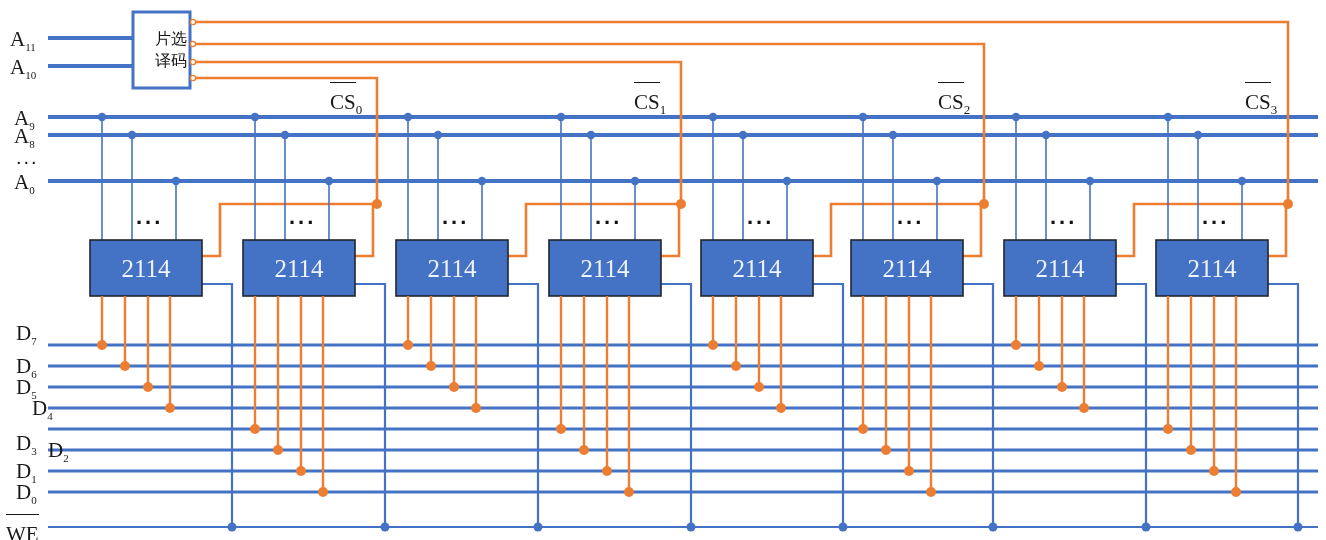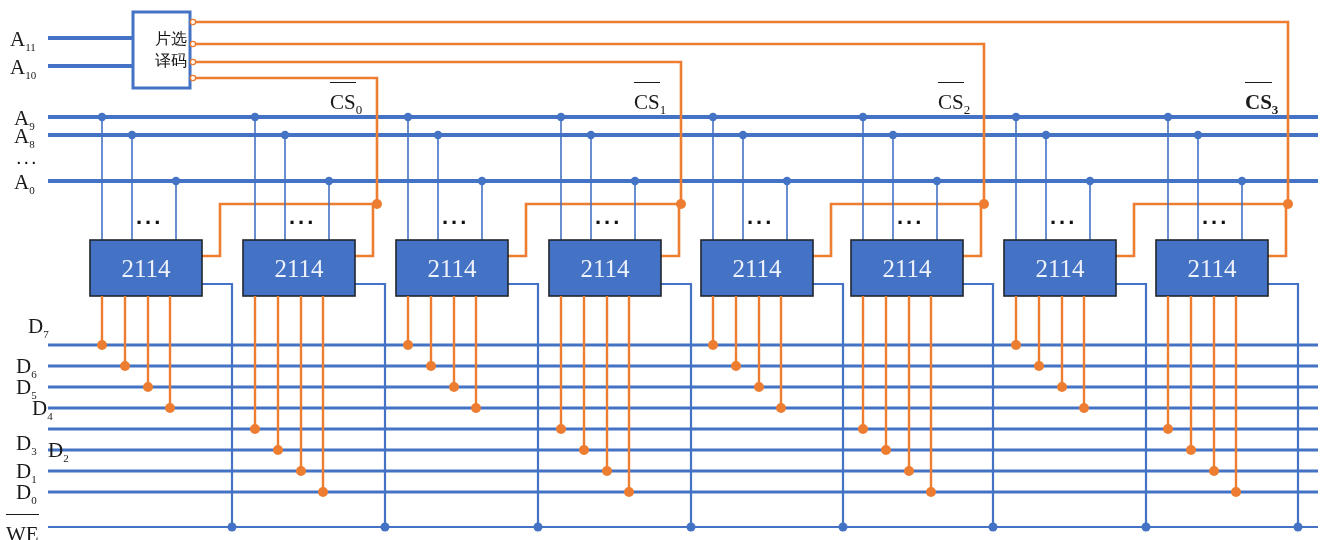--- a/index.html
+++ b/index.html
@@ -219,27 +219,27 @@
       <div class="dots" style="left: 747px; top: 204px;">...</div>
       <div class="dots" style="left: 897px; top: 204px;">...</div>
       <div class="dots" style="left: 1050px; top: 204px;">...</div>
       <div class="dots" style="left: 1202px; top: 204px;">...</div>
       <div class="lbl buslbl" style="left: 10px; top: 27px;">A<sub>11</sub></div>
       <div class="lbl buslbl" style="left: 10px; top: 55px;">A<sub>10</sub></div>
       <div class="lbl buslbl" style="left: 14px; top: 106px;">A<sub>9</sub></div>
       <div class="lbl buslbl" style="left: 14px; top: 124px;">A<sub>8</sub></div>
       <div class="vdots" style="left: 16px; top: 146px;">...</div>
       <div class="lbl buslbl" style="left: 14px; top: 170px;">A<sub>0</sub></div>
-      <div class="lbl buslbl" style="left: 16px; top: 314px; margin-left: 12px;">D<sub>7</sub></div>
+      <div class="lbl buslbl" style="left: 16px; top: 321px;">D<sub>7</sub></div>
       <div class="lbl buslbl" style="left: 16px; top: 354px;">D<sub>6</sub></div>
       <div class="lbl buslbl" style="left: 16px; top: 375px;">D<sub>5</sub></div>
       <div class="lbl buslbl" style="left: 32px; top: 396px;">D<sub>4</sub></div>
       <div class="lbl buslbl" style="left: 16px; top: 431px;">D<sub>3</sub></div>
       <div class="lbl buslbl" style="left: 16px; top: 438px; margin-left: 32px;">D<sub>2</sub></div>
       <div class="lbl buslbl" style="left: 16px; top: 459px; text-align: center;">D<sub>1</sub></div>
       <div class="lbl buslbl" style="left: 16px; top: 480px;">D<sub>0</sub></div>
       <div class="lbl buslbl" style="left: 6px; top: 514px;"><span class="ovl">WE</span></div>
       <div class="lbl cslbl" style="left: 330px; top: 82px;"><span class="ovl">CS</span><sub>0</sub></div>
       <div class="lbl cslbl" style="left: 634px; top: 82px;"><span class="ovl">CS</span><sub>1</sub></div>
       <div class="lbl cslbl" style="left: 938px; top: 82px;"><span class="ovl">CS</span><sub>2</sub></div>
-      <div class="lbl cslbl" style="left: 1245px; top: 82px; font-weight: bold;"><span class="ovl">CS</span><sub>3</sub></div>
+      <div class="lbl cslbl" style="left: 1245px; top: 82px;"><span class="ovl">CS</span><sub>3</sub></div>
     </div>
 </div>
 
 </body></html>

